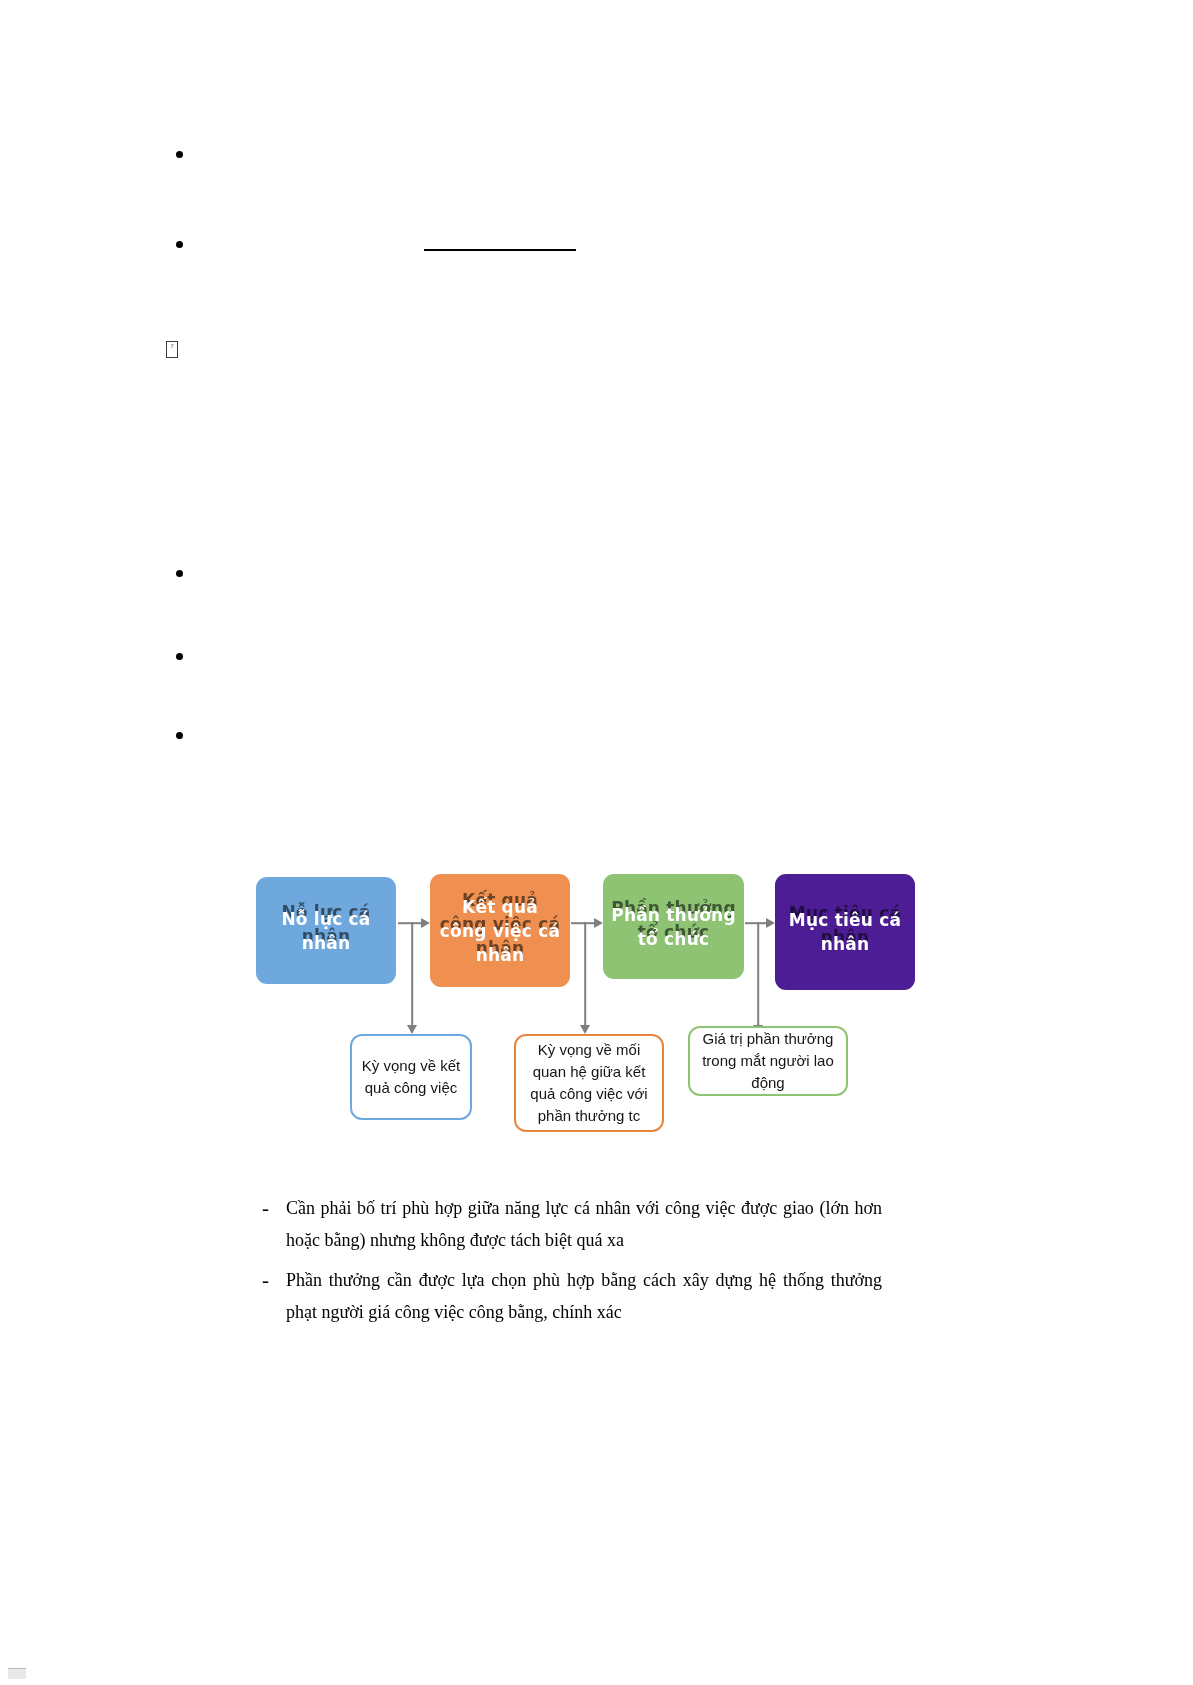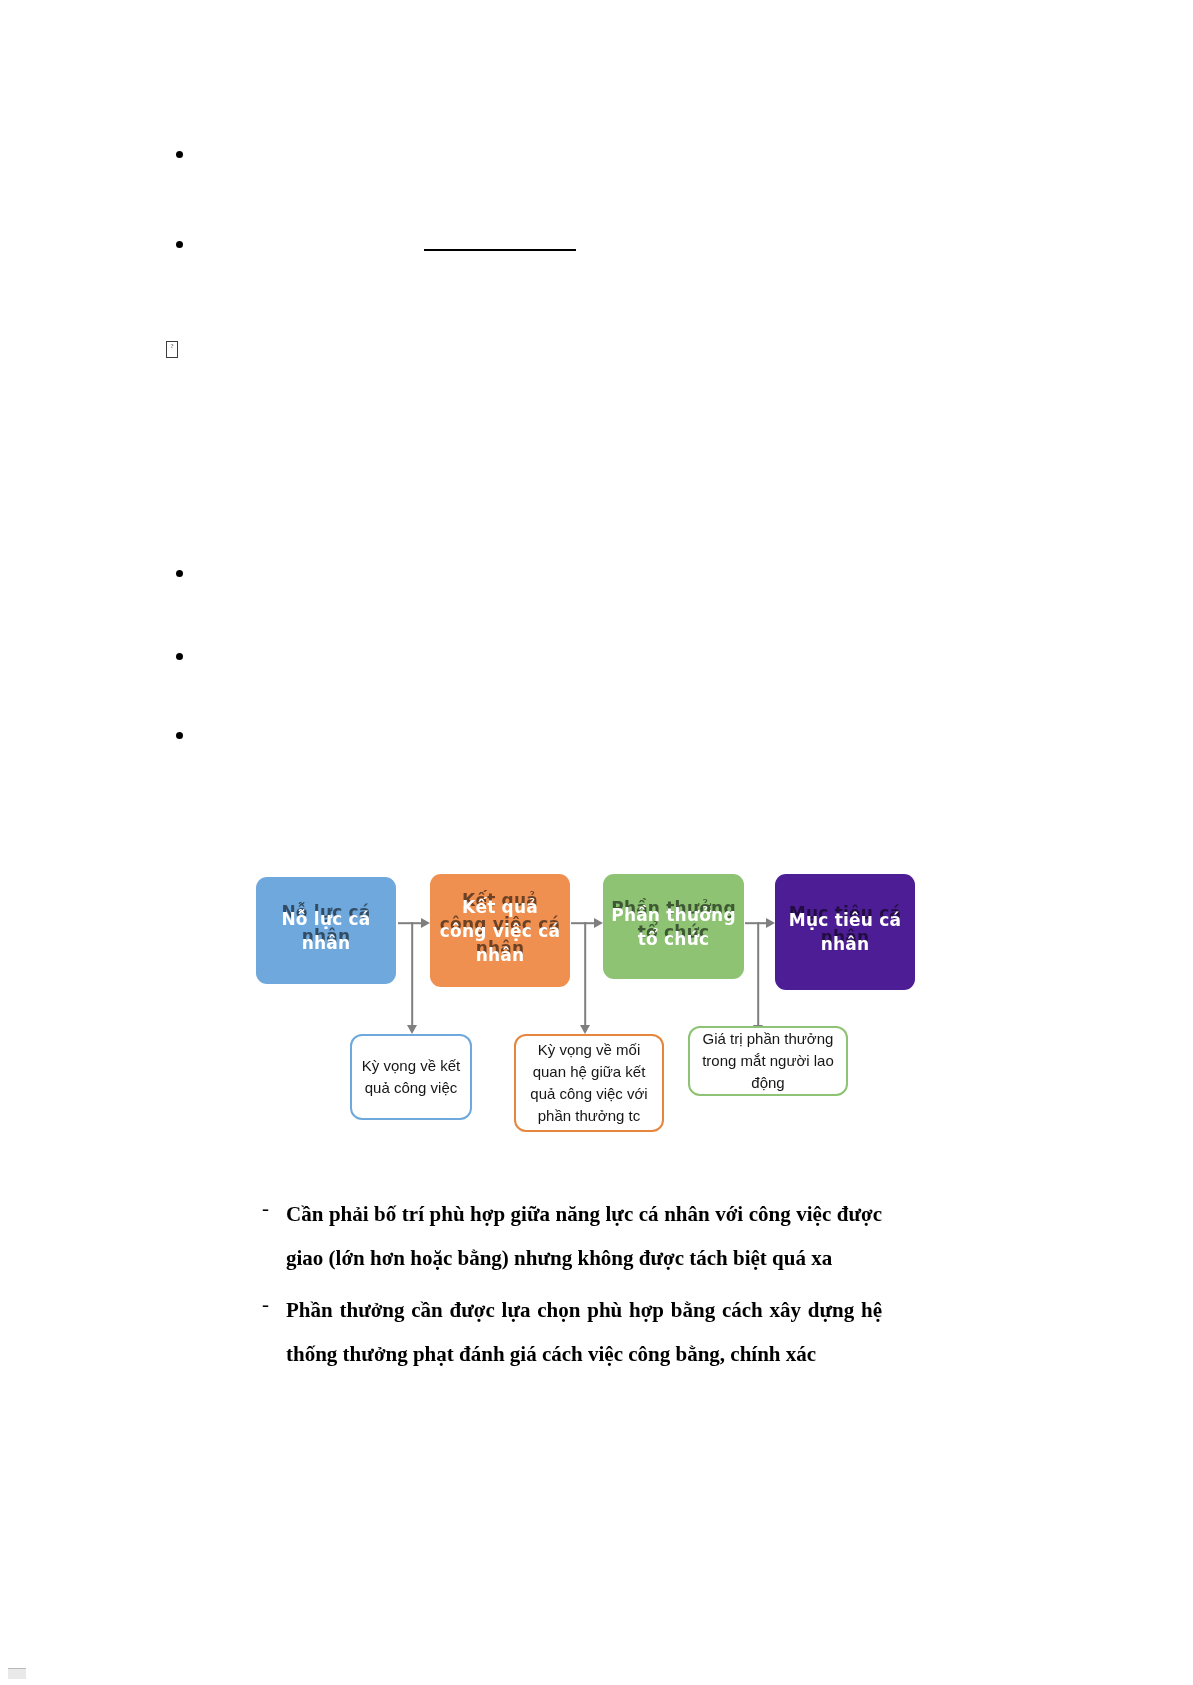--- a/index.html
+++ b/index.html
@@ -158,24 +158,23 @@
     align-items: flex-start;
     margin-bottom: 8px;
   }
   .dash-marker {
     flex: 0 0 auto;
     width: 24px;
     font-size: 21px;
     line-height: 32px;
   }
   .dash-body {
-    font-size: 21px;
-    line-height: 44px;
+    font-size: 18px;
+    line-height: 32px;
     text-align: justify;
-    font-weight: bold;
   }
 
   
   .page-artifact {
     position: absolute;
     left: 8px;
     bottom: 6px;
     width: 18px;
     height: 10px;
     background: #e9e9e9;
@@ -271,19 +270,19 @@
     </div>
   </div>
 
   <div id="bottom-list">
     <div class="dash-item">
       <span class="dash-marker">-</span>
       <span class="dash-body">Cần phải bố trí phù hợp giữa năng lực cá nhân với công việc được giao (lớn hơn hoặc bằng) nhưng không được tách biệt quá xa</span>
     </div>
     <div class="dash-item">
       <span class="dash-marker">-</span>
-      <span class="dash-body">Phần thưởng cần được lựa chọn phù hợp bằng cách xây dựng hệ thống thưởng phạt đánh giá cách việc công bằng, chính xác</span>
+      <span class="dash-body">Phần thưởng cần được lựa chọn phù hợp bằng cách xây dựng hệ thống thưởng phạt người giá công việc công bằng, chính xác</span>
     </div>
   </div>
 
   <div class="page-artifact"></div>
 
 </div>
 
 </body></html>

